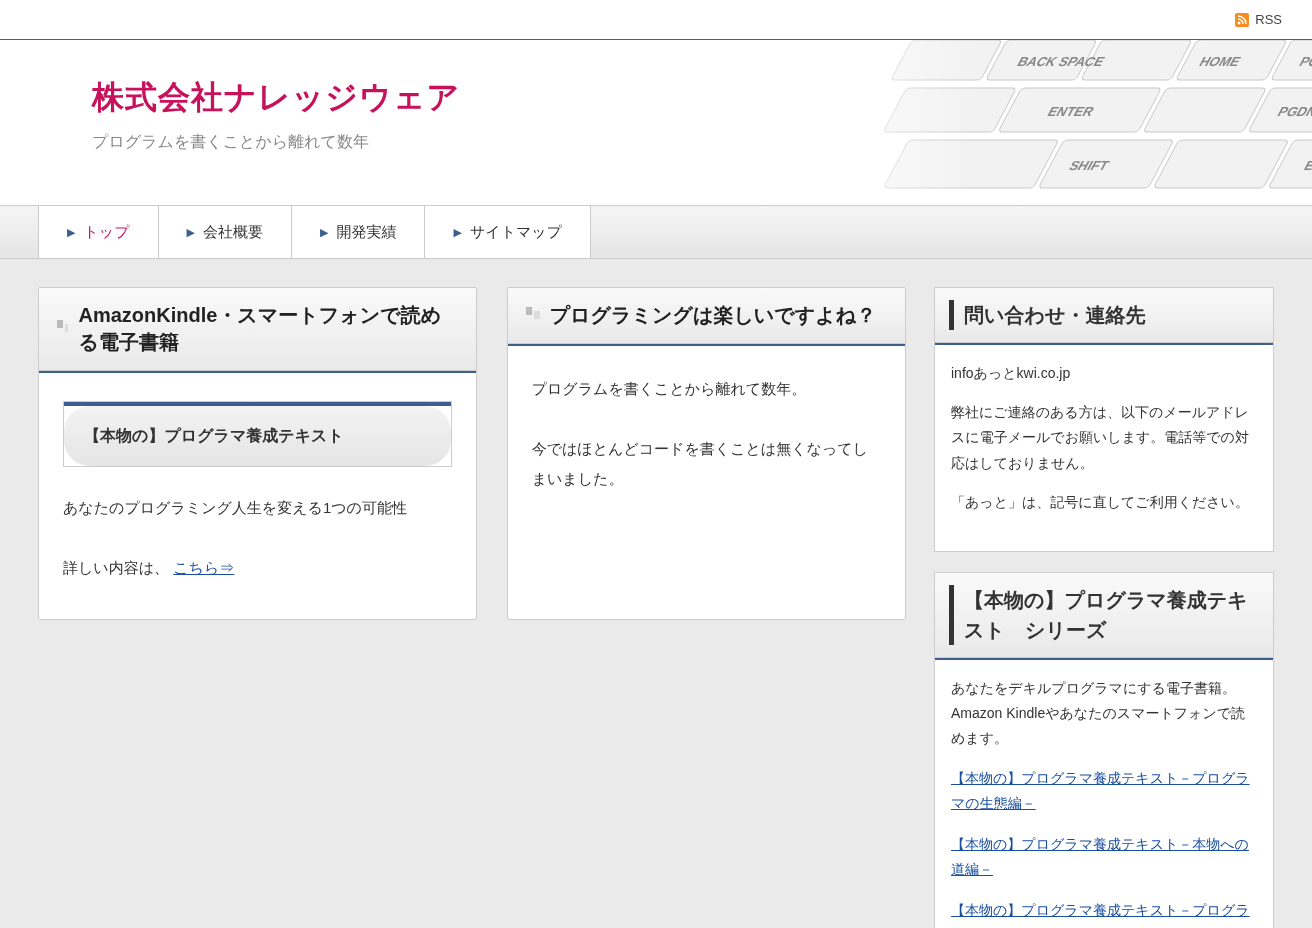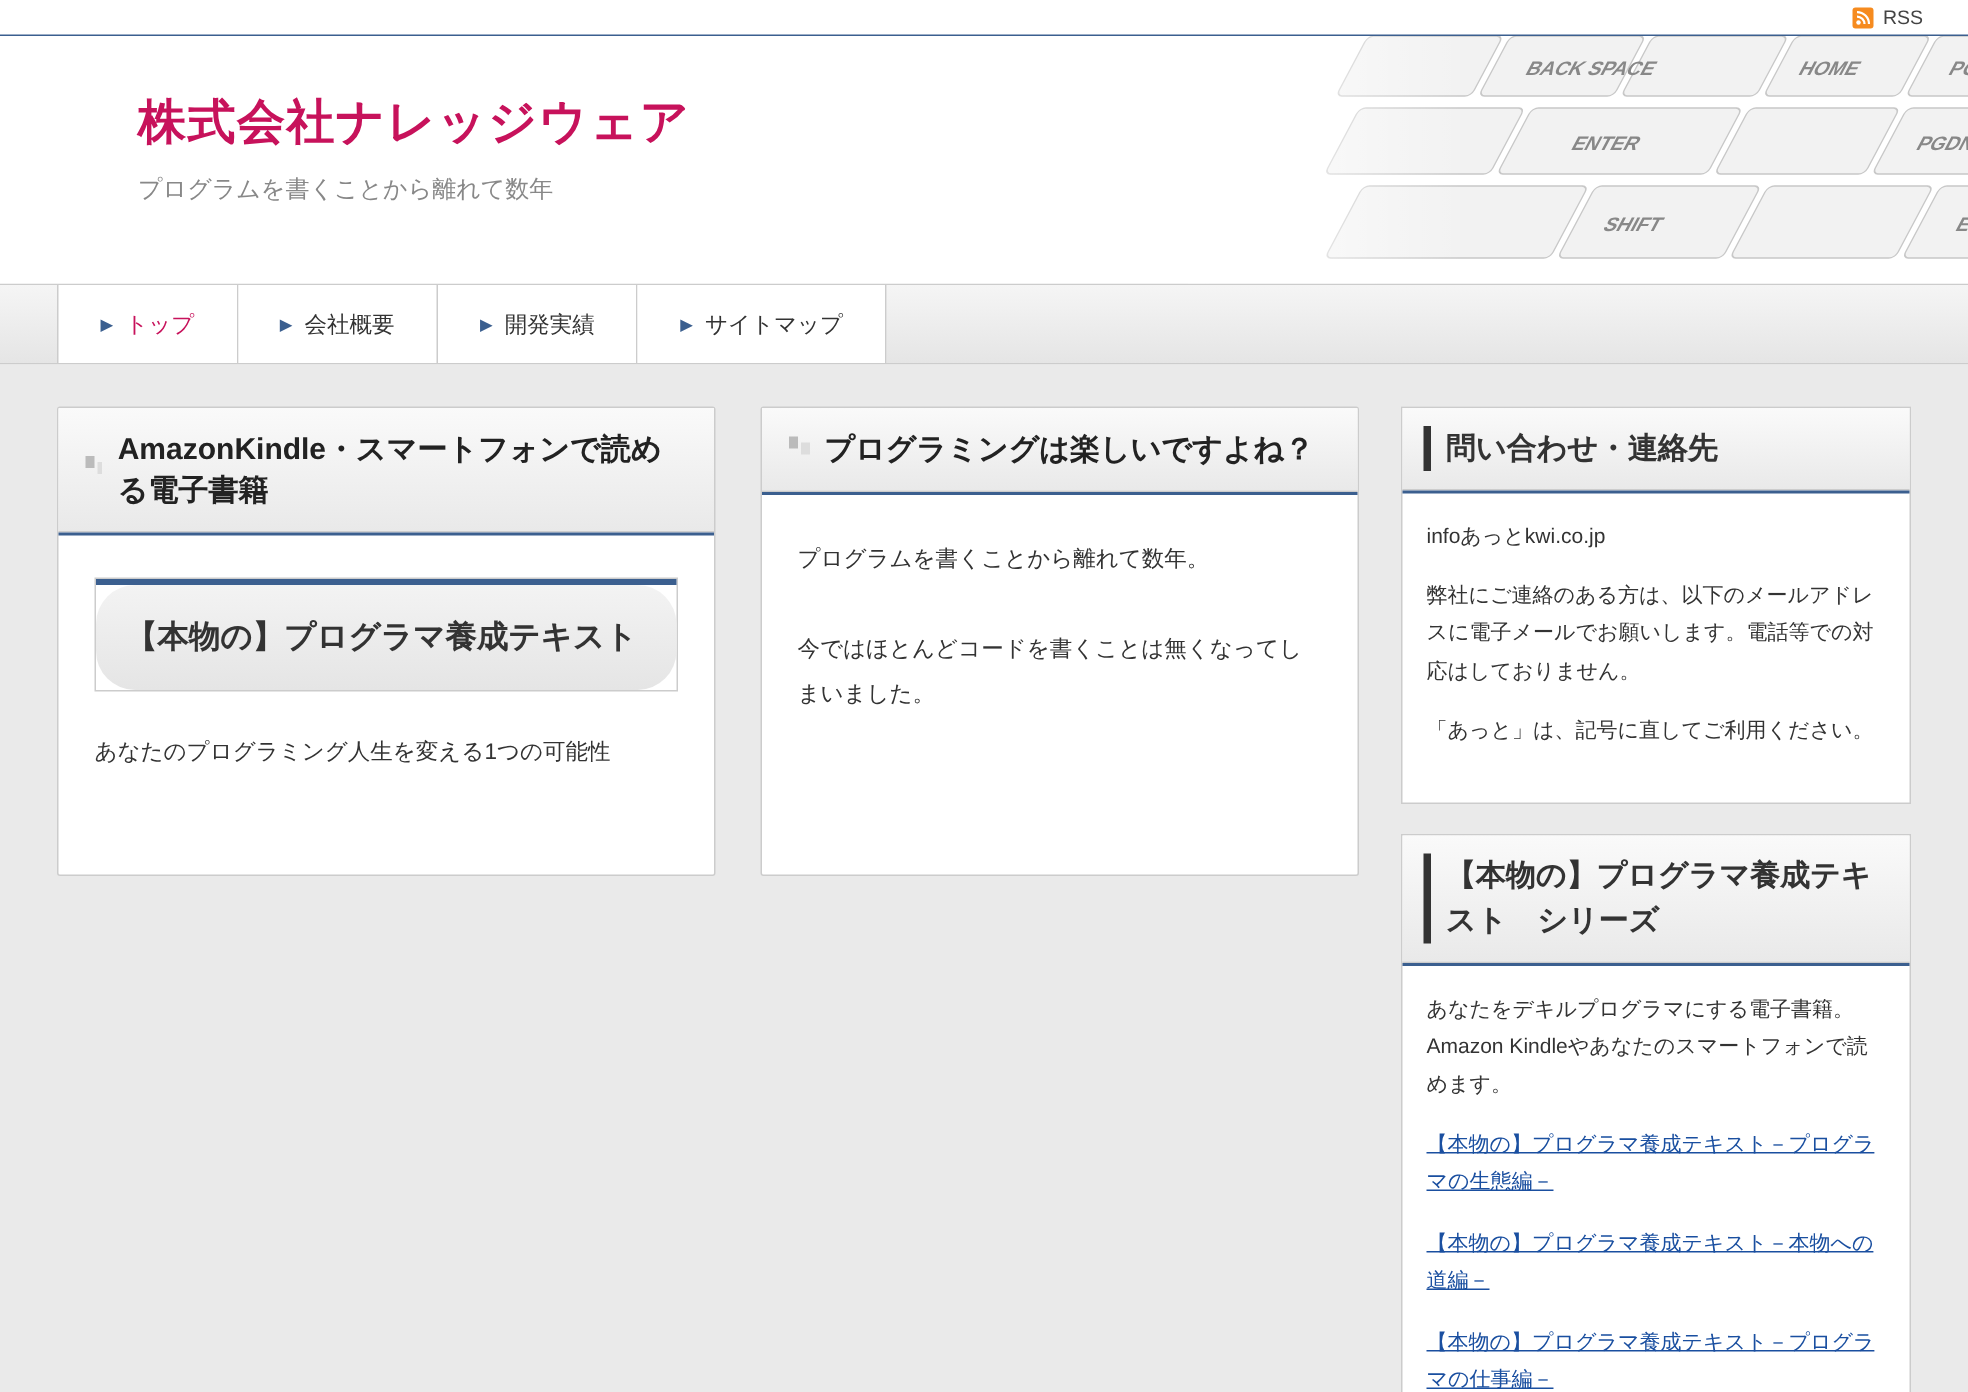--- a/index.html
+++ b/index.html
@@ -3,21 +3,21 @@
 <meta charset="utf-8">
 <style>
   * { box-sizing: border-box; margin: 0; padding: 0; }
   body {
     font-family: "Hiragino Kaku Gothic Pro", "Meiryo", sans-serif;
     font-size: 14px;
     color: #333;
     background: #fff;
   }
   .topbar {
-    height: 24px;
+    height: 40px;
     display: flex;
     justify-content: flex-end;
     align-items: center;
     padding: 0 30px;
     border-bottom: 1px solid #3b5f8f;
     font-size: 13px;
   }
   .rss-link { display: flex; align-items: center; gap: 6px; color: #444; text-decoration: none; }
   .rss-icon {
     display: inline-flex; width: 14px; height: 14px; background: #f68b1f;
@@ -103,21 +103,21 @@
   .card-body { padding: 28px 24px 36px; font-size: 15px; line-height: 2.0; }
 
   .sub-panel {
     border: 1px solid #ccc;
     margin-bottom: 26px;
   }
   .sub-panel-top { height: 4px; background: #3b5f8f; }
   .sub-panel-body {
     background: linear-gradient(#f3f3f3, #e5e5e5);
     padding: 14px 20px;
-    font-size: 21px;
+    font-size: 16px;
     font-weight: bold;
     border-radius: 26px;
   }
 
   .link { color: #1a4fa0; text-decoration: underline; cursor: pointer; }
 
   .side-card {
     background: #fff;
     border: 1px solid #ccc;
   }
@@ -229,20 +229,24 @@
         <h2>AmazonKindle・スマートフォンで読める電子書籍</h2>
       </div>
       <div class="card-rule"></div>
       <div class="card-body">
         <div class="sub-panel">
           <div class="sub-panel-top"></div>
           <div class="sub-panel-body">【本物の】プログラマ養成テキスト</div>
         </div>
         <p>あなたのプログラミング人生を変える1つの可能性</p>
         <br>
+        <p>
+          <span>詳しい内容は、</span>
+          <a class="link">こちら⇒</a>
+        </p>
       </div>
     </div>
 
     <div class="card">
       <div class="card-head">
         <span class="bullet"></span>
         <h2>プログラミングは楽しいですよね？</h2>
       </div>
       <div class="card-rule"></div>
       <div class="card-body">

